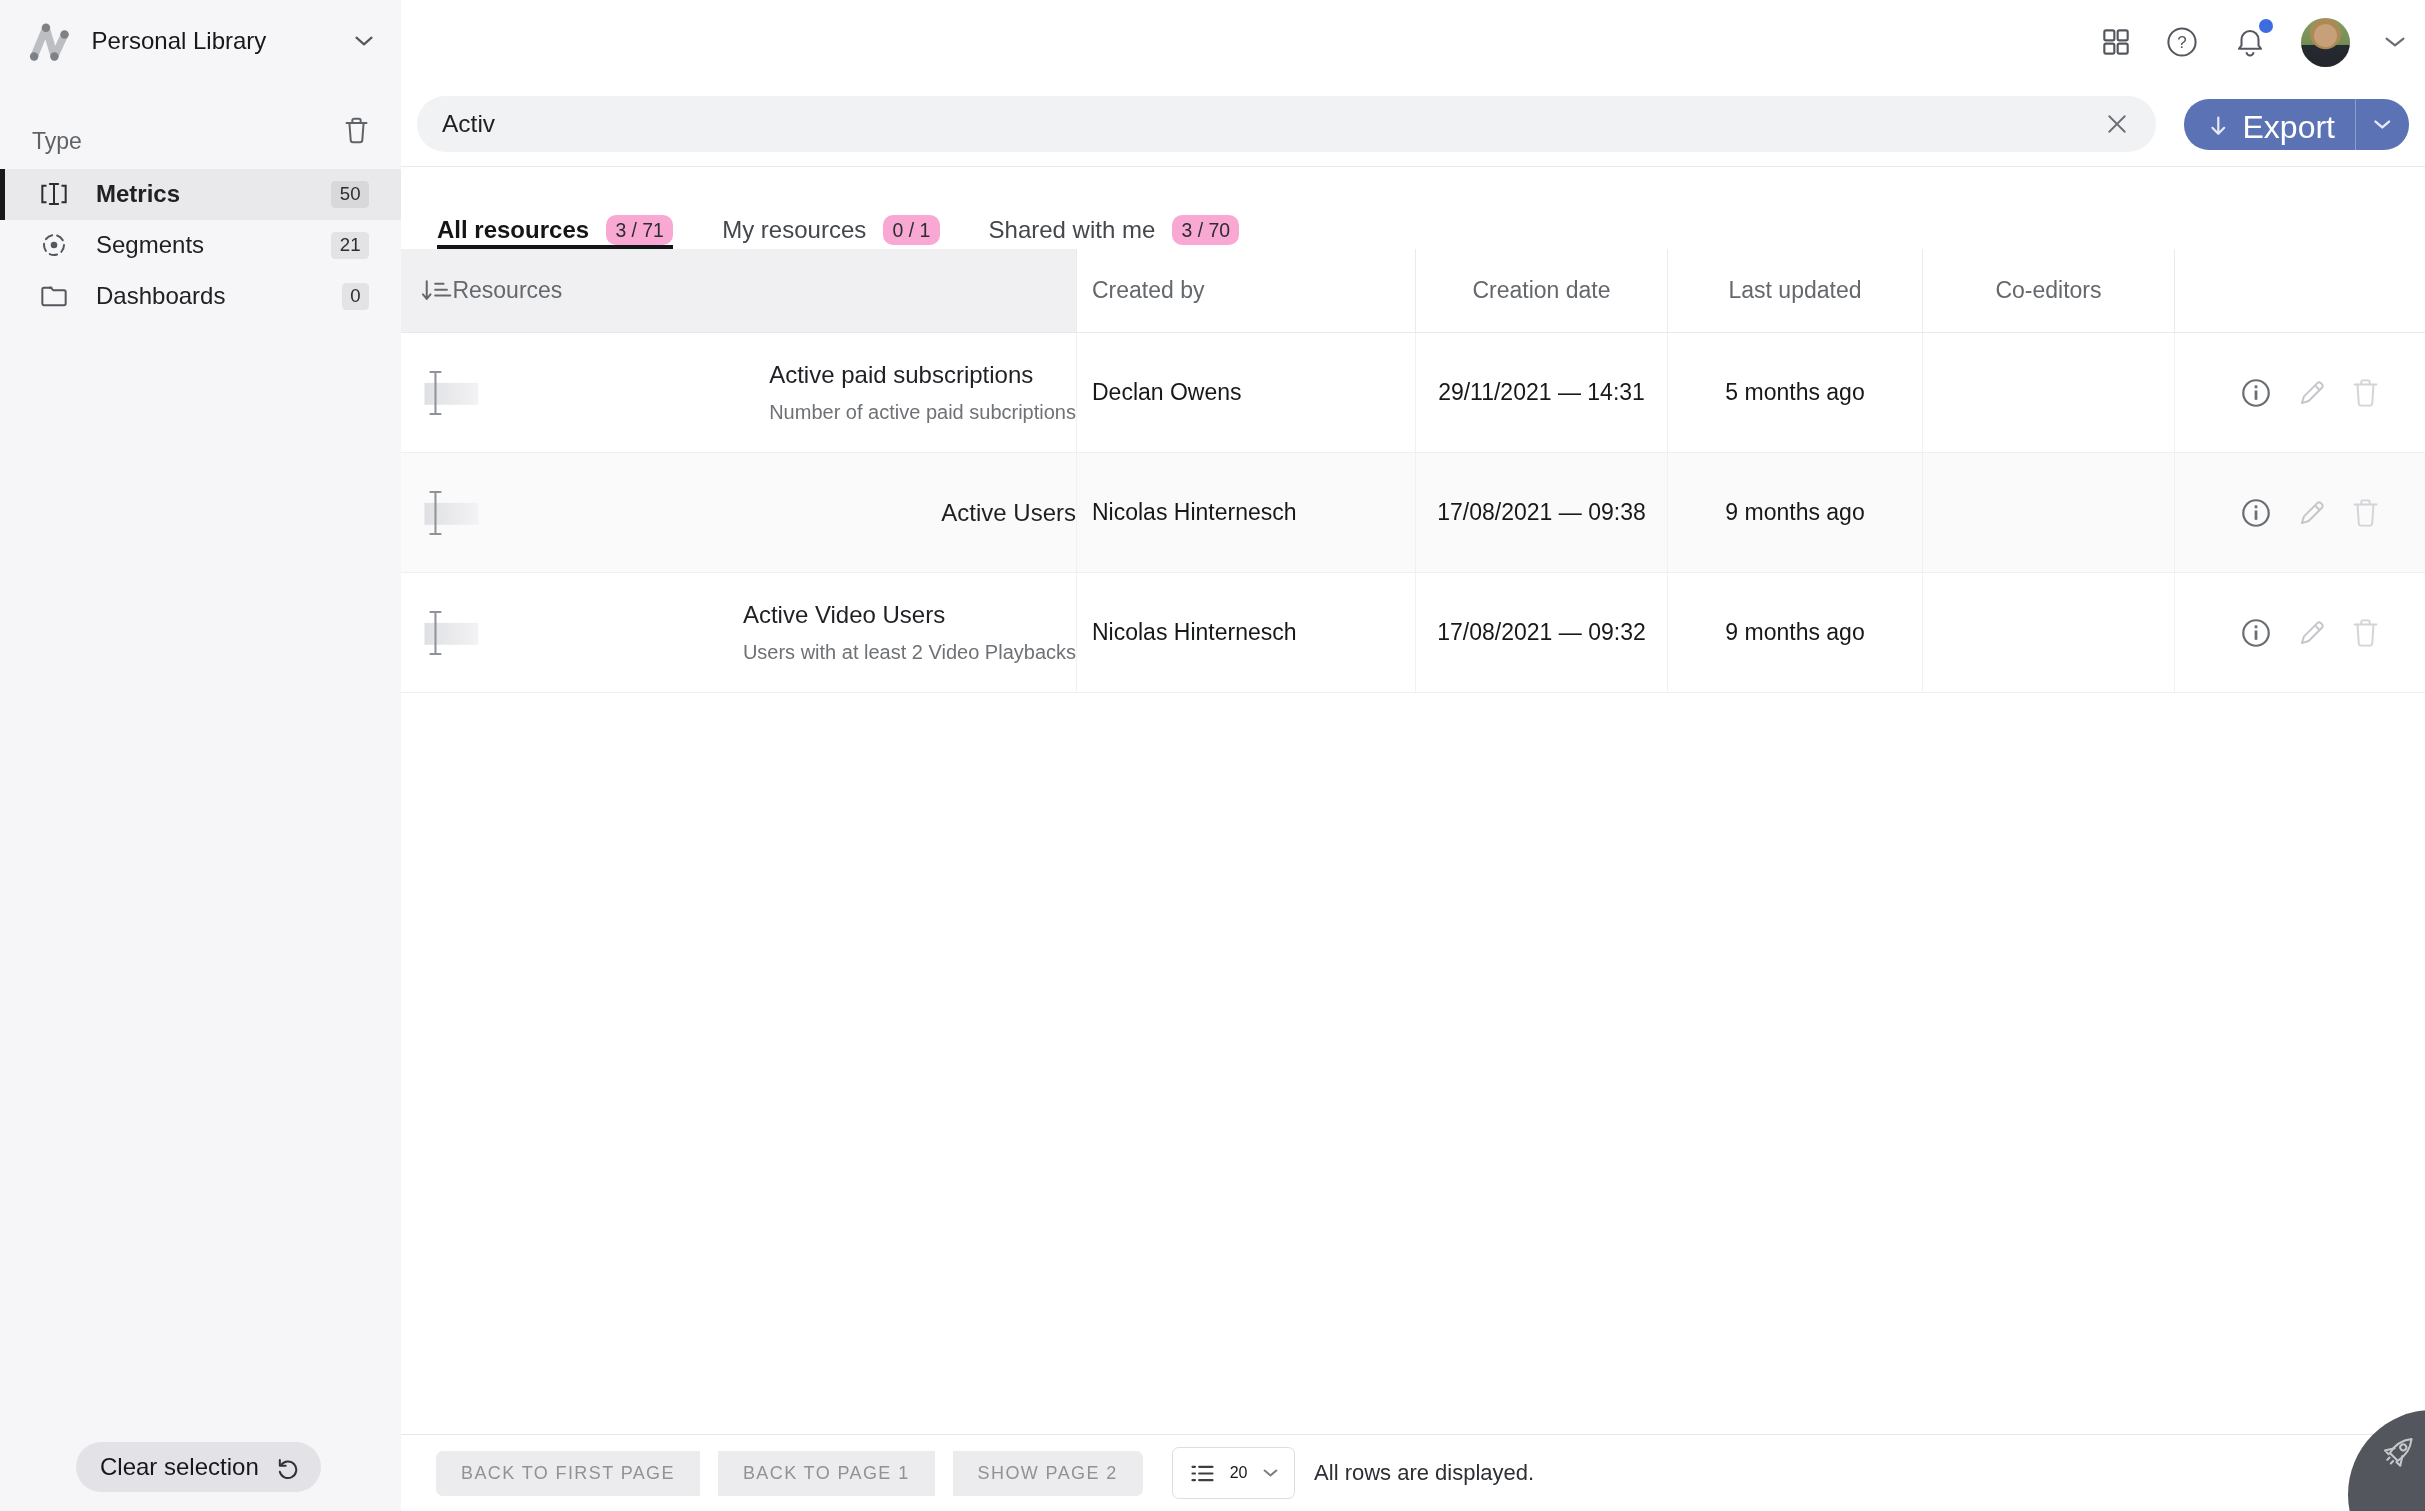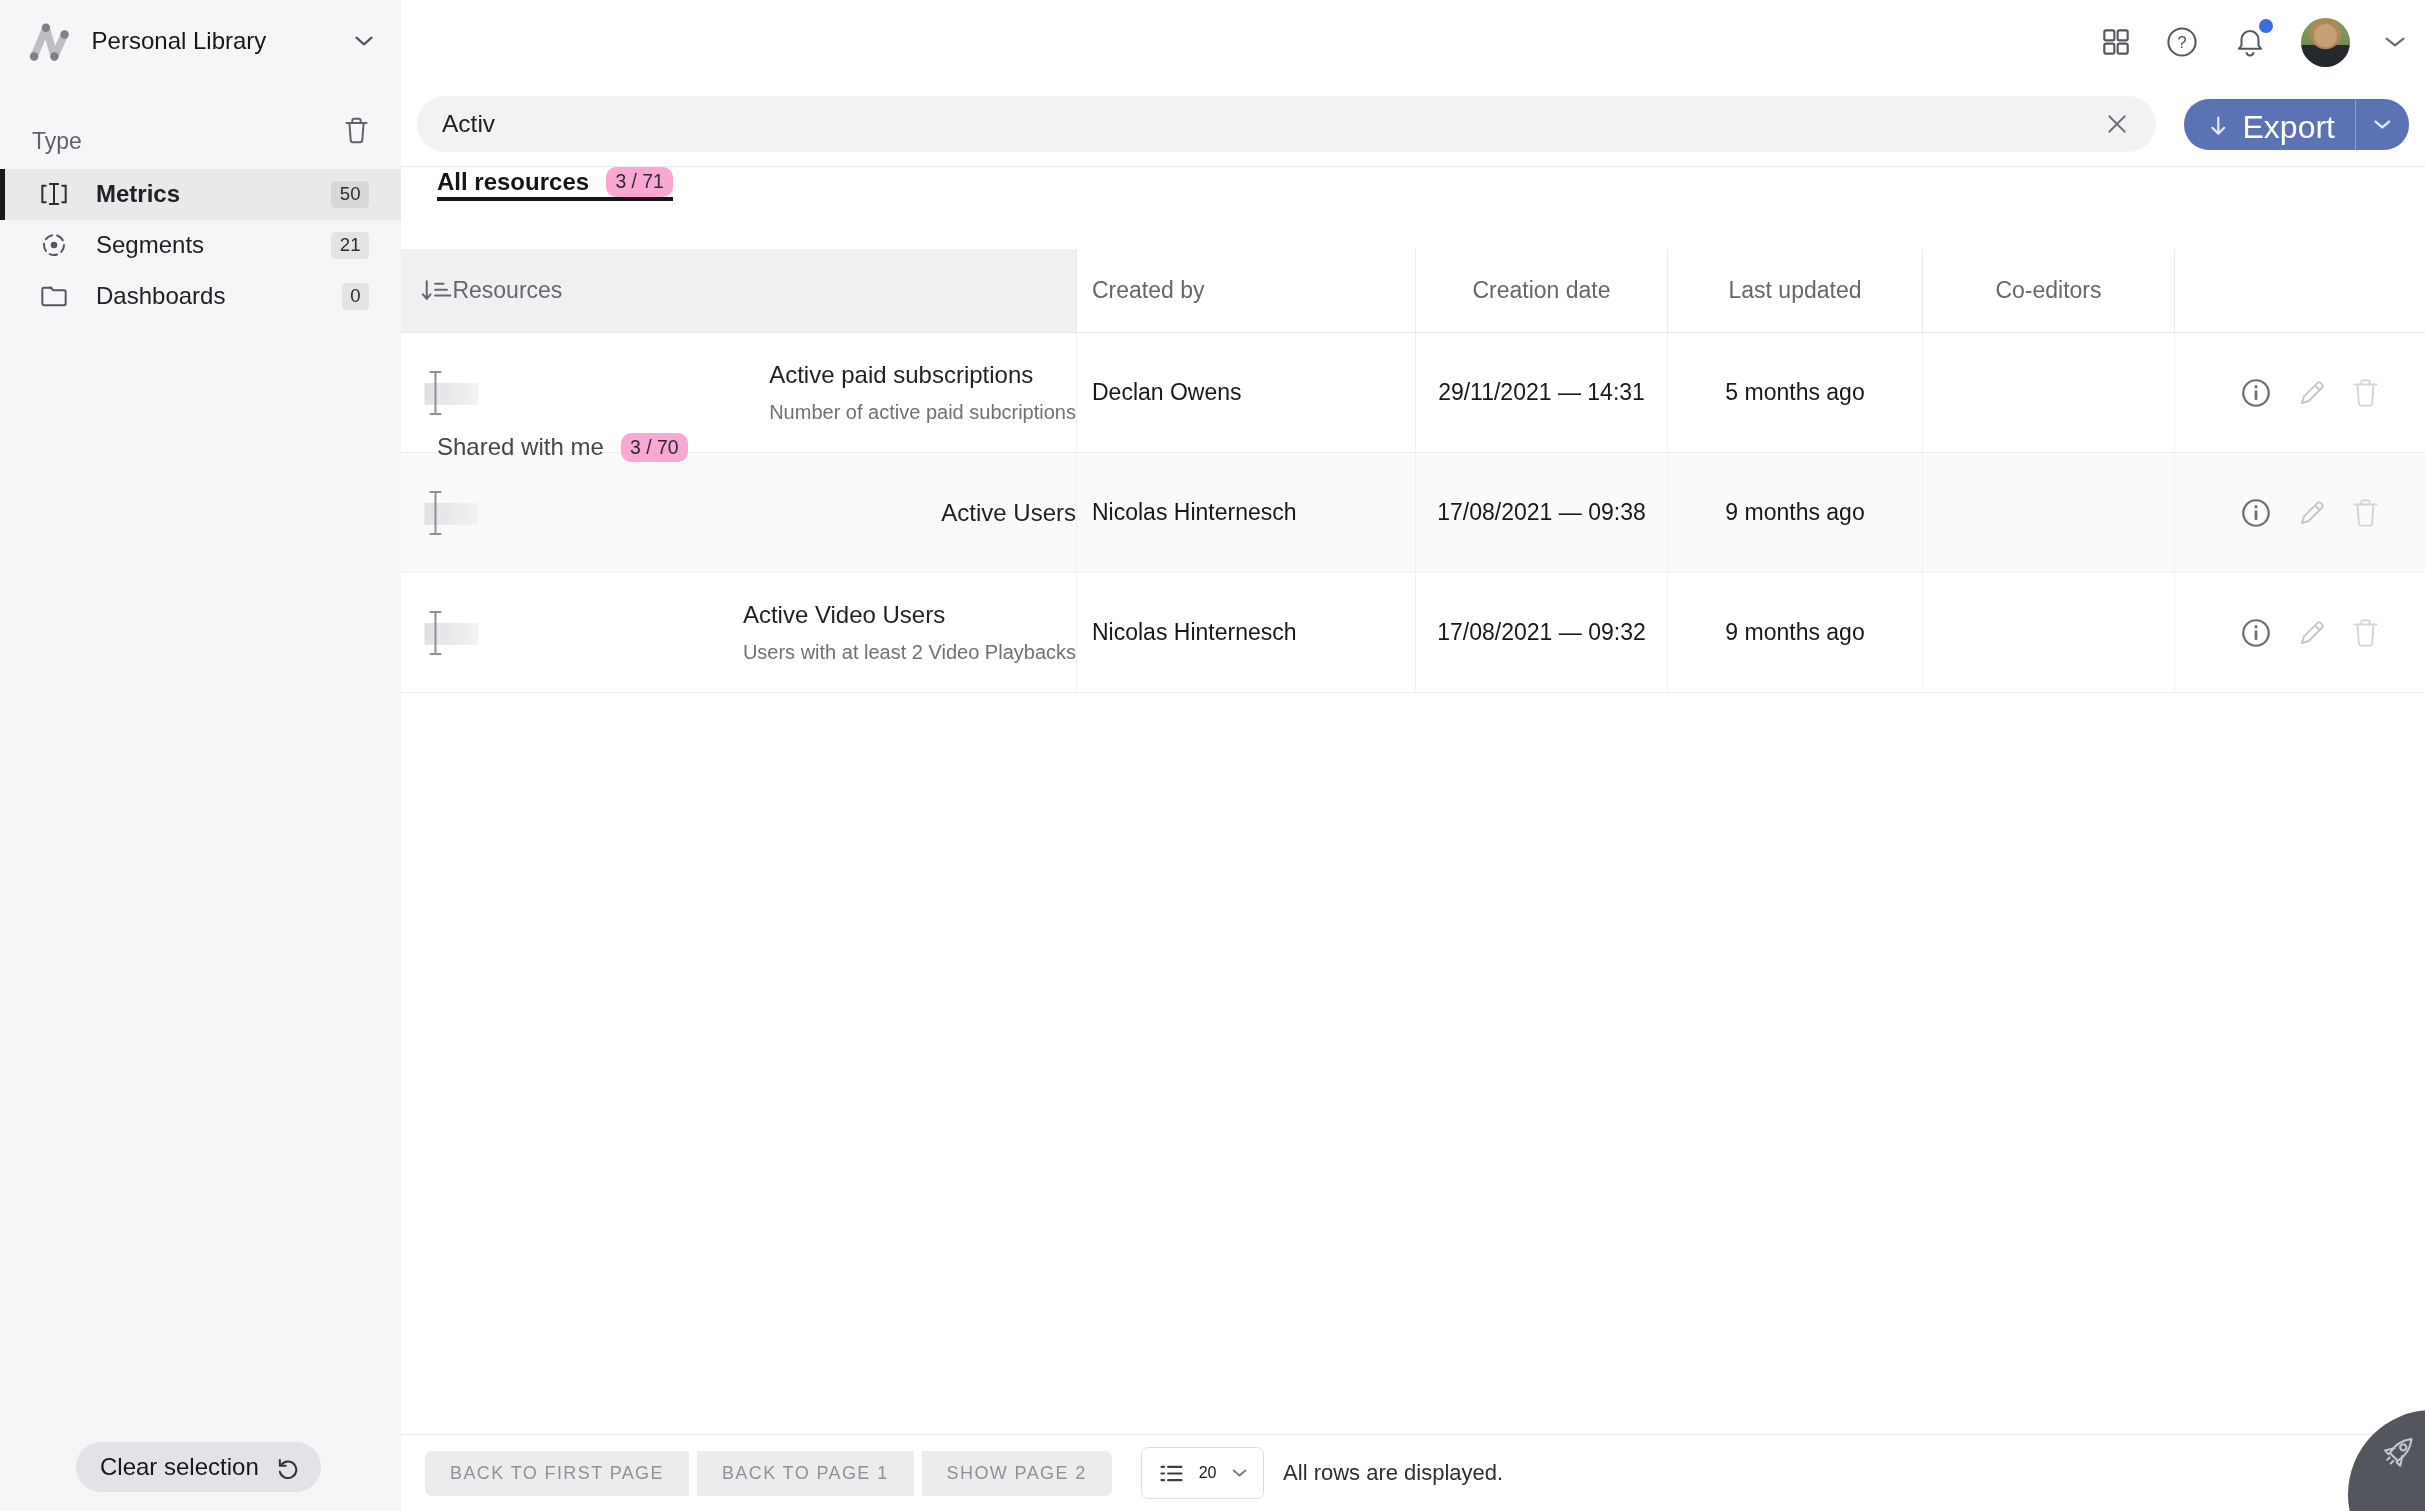--- a/index.html
+++ b/index.html
@@ -40,21 +40,21 @@
       linear-gradient(180deg, #87a061 0%, #728c53 54%, #262a31 56%, #23262b 100%);
   }
   .search-pill { position:absolute; left:16px; top:96px; width:1739px; height:56px; border-radius:28px; background:#f1f2f4; display:flex; align-items:center; padding:0 24px 0 25px;gap:12px; }
   .search-input { flex:1; background:transparent; border:none; outline:none; font-size:24.5px; color:#1f2023; font-family:inherit; }
   .clear-x { background:none; border:none; cursor:pointer; padding:3.4px; }
 
   .export-split { position:absolute; top:99px; right:17px; height:51px; border-radius:25px; display:flex; align-items:stretch; color:#fff; overflow:hidden; }
   .export-main { display:flex; align-items:center; gap:15px; padding:5px 20px 0 25px; font-size:32px; background:none; border:none; color:#fff; cursor:pointer; font-family:Liberation Sans, sans-serif; }
   .export-caret { width:54px; display:flex; align-items:center; justify-content:center; border-left:0.8px solid rgba(255,255,255,0.30); background:none; border-top:none; border-right:none; border-bottom:none; cursor:pointer; }
 
-  .tabs-row { height:82px; display:flex; align-items:flex-start; padding-left:36px; gap:99px; background:#fff;flex-direction:column; }
+  .tabs-row { height:82px; display:flex; align-items:flex-end; padding-left:36px; gap:49px; background:#fff; }
   .tab { display:flex; align-items:center; gap:17px; font-size:24px; color:#44474c; border-bottom:4.2px solid transparent; cursor:pointer; }
   .tab.active { color:#141517; font-weight:bold; border-bottom-color:#141517; }
   .tab-badge { background:#f9a8d4; border-radius:10px; padding:3.4px 9.3px; font-size:19.4px; font-weight:normal; color:#2b2d30; }
 
   
   .thead { display:flex; height:84px; border-bottom:0.8px solid #e9e9eb; }
   .th { display:flex; align-items:center; justify-content:center; font-size:23px; color:#64686d; border-left:0.8px solid #ebebed; }
   .th-resources { width:675px; justify-content:flex-start; padding-left:19.4px; background:#f0f0f2; border-left:none; cursor:pointer; }
   .th-created { width:339px; justify-content:flex-start; padding-left:15px; }
   .th-creation { width:252px; }
@@ -72,21 +72,21 @@
   .td-coeditors { width:252px; }
   .td-actions { flex:1; justify-content:flex-end; padding-right:44px; gap:20px; }
   .res-text { display:flex; flex-direction:column; gap:12.7px; }
   .res-title { font-size:24px; color:#1f2023; }
   .res-desc { font-size:20px; color:#6e7276; }
   .res-desc:empty { display:none; }
   .row-action { background:none; border:none; cursor:pointer; padding:1.7px; }
 
   
   .footer { position:absolute; left:401px; right:0; bottom:0; height:77px; border-top:0.8px solid #e7e7e9; display:flex; align-items:center; background:#fff; }
-  .pager { display:flex; margin-left:24px; gap:8px; border-radius:6.8px; overflow:hidden;justify-content:flex-end; }
+  .pager { display:flex; margin-left:35px; gap:18px; border-radius:6.8px; overflow:hidden;justify-content:flex-end; }
   .pager-btn { background:#ececee; border:none; color:#8f9296; font-size:18px; letter-spacing:1.4px; padding:0 25px; height:45px; display:flex; align-items:center; cursor:pointer; font-family:inherit; white-space:nowrap; }
   .page-size { margin-left:29px; display:flex; align-items:center; gap:15px; border:0.8px solid #dedee1; border-radius:6.8px; height:52px; padding:0 15px 0 17px; background:#fff; cursor:pointer; }
   .page-size-value { font-size:16px; color:#17181a; }
   .status-text { margin-left:18.6px; font-size:22px; color:#2c2f33; }
 
   .fab { position:absolute; width:169px; height:169px; border-radius:50%; right:-91px; bottom:-68px; border:none; cursor:pointer; display:block; }
   .fab svg { position:absolute; left:27px; top:17px; }
 </style>
 </head>
 <body>

